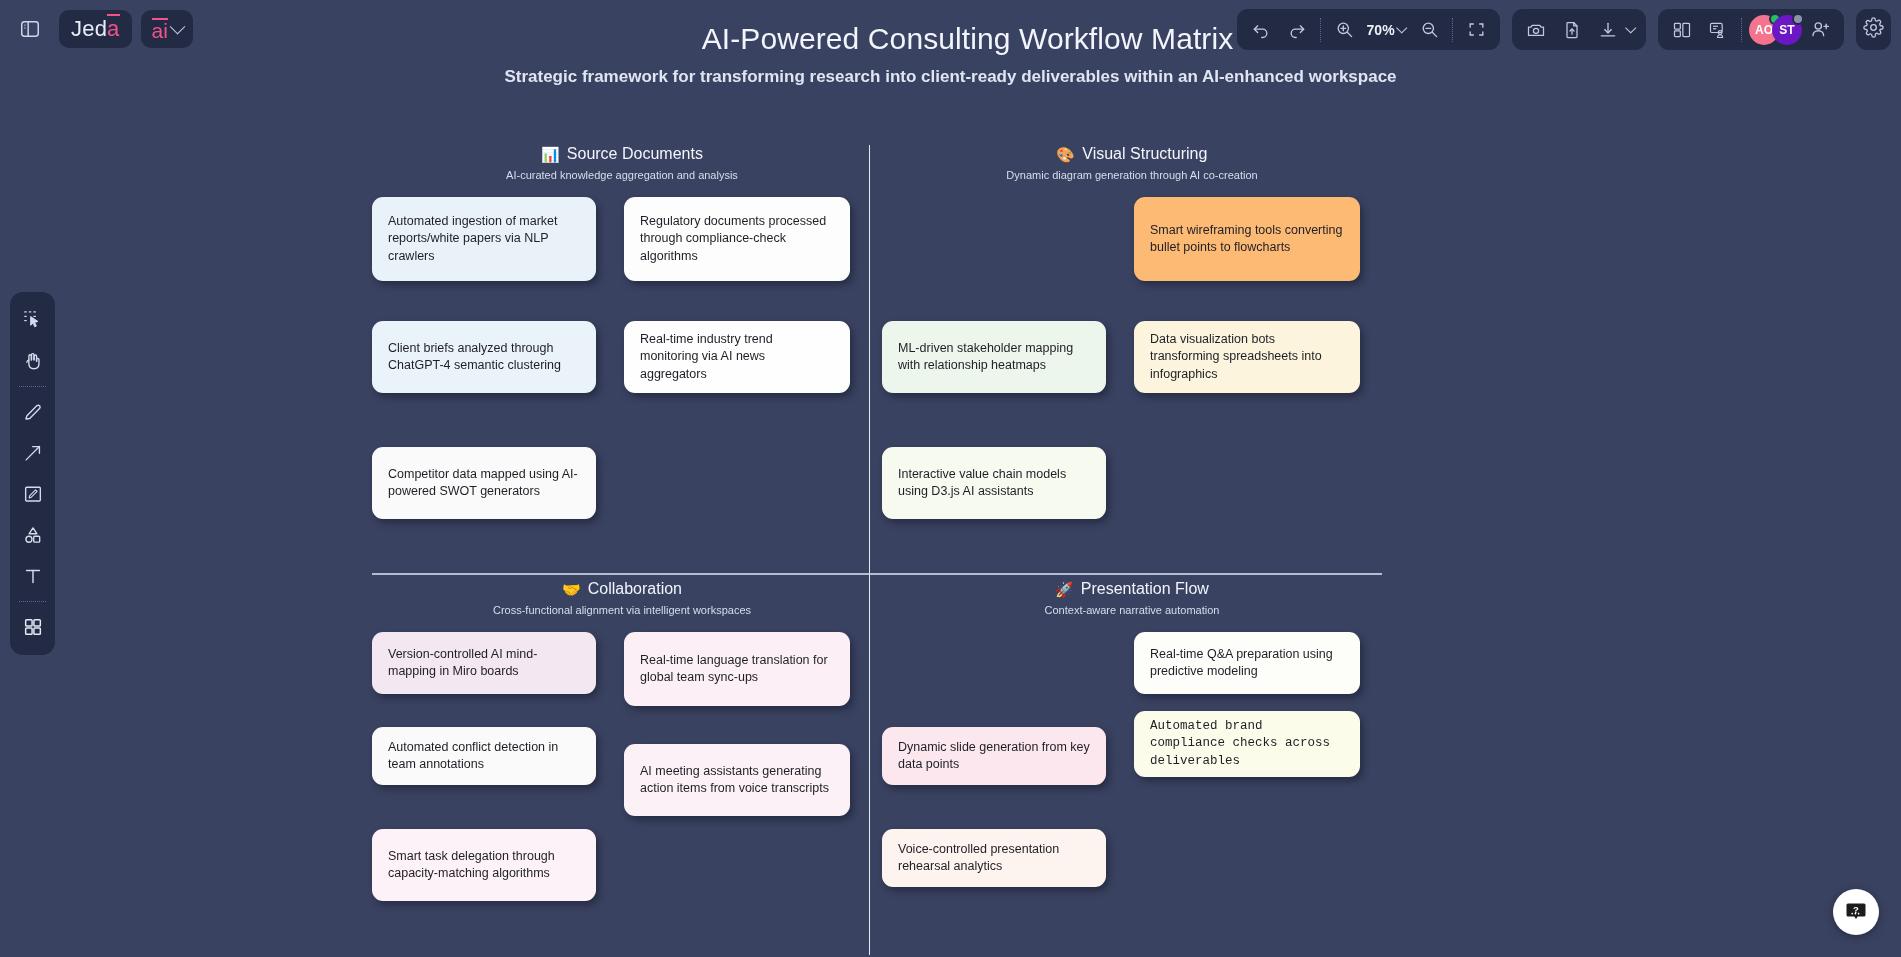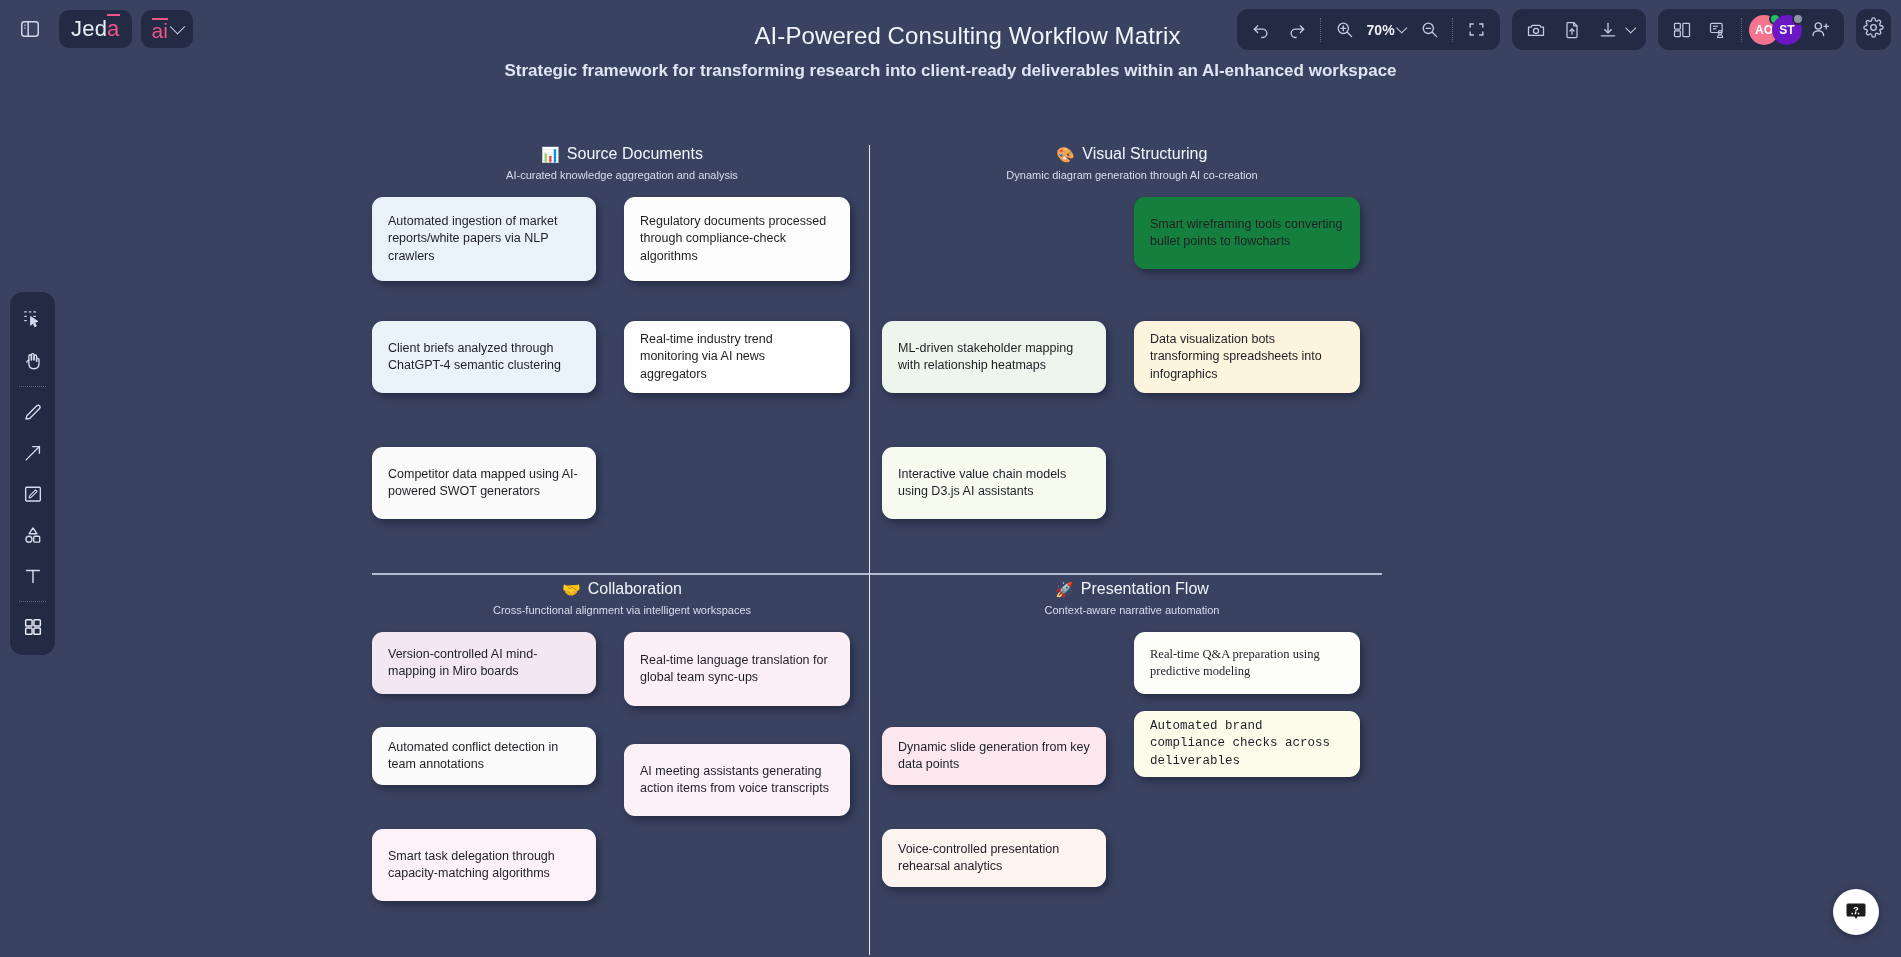--- a/index.html
+++ b/index.html
@@ -63,21 +63,21 @@
     border-bottom: 1.6px solid #c5ccdf;
     transform: rotate(45deg) translate(-2px,-2px);
   }
 
   
   .title-wrap {
     position: absolute; top: 22px; left: 0; right: 0;
     text-align: center; pointer-events: none;
   }
   .doc-title {
-    font-size: 24px; font-weight: 400; color: #f2f5fb;
+    font-size: 30px; font-weight: 400; color: #f2f5fb;
     letter-spacing: .1px;
     padding-left: 34px;
   }
   .doc-sub {
     margin-top: 11px;
     font-size: 17px; color: #dfe5f2; font-weight: 700;
   }
 
   
   .tb-right {
@@ -442,21 +442,21 @@
       </div>
     <div class="quad q-tr" id="q1">
         <div class="qhead">
           <div class="qtitle">
             <span class="qemoji">🎨</span>
             <span>Visual Structuring</span>
           </div>
           <div class="qsub">Dynamic diagram generation through AI co-creation</div>
         </div>
         <div class="notes">
-          <div class="note col-r" style="top: 0px; height: 72px; background: #15803d;">
+          <div class="note col-r" style="top: 0px; height: 84px; background: #fdba74;">
             <span>Smart wireframing tools converting bullet points to flowcharts</span>
           </div>
           <div class="note col-l" style="top: 124px; height: 72px; background: rgb(237, 246, 236);">
             <span>ML-driven stakeholder mapping with relationship heatmaps</span>
           </div>
           <div class="note col-r" style="top: 124px; height: 72px; background: rgb(252, 244, 221);">
             <span>Data visualization bots transforming spreadsheets into infographics</span>
           </div>
           <div class="note col-l" style="top: 250px; height: 72px; background: rgb(246, 250, 239);">
             <span>Interactive value chain models using D3.js AI assistants</span>
@@ -491,21 +491,21 @@
       </div>
     <div class="quad q-br" id="q3">
         <div class="qhead">
           <div class="qtitle">
             <span class="qemoji">🚀</span>
             <span>Presentation Flow</span>
           </div>
           <div class="qsub">Context-aware narrative automation</div>
         </div>
         <div class="notes">
-          <div class="note col-r" style="top: 0px; height: 62px; background: rgb(253, 253, 250); font-family: Liberation Serif, serif;">
+          <div class="note col-r" style="top: 0px; height: 62px; background: rgb(253, 253, 250);">
             <span>Real-time Q&amp;A preparation using predictive modeling</span>
           </div>
           <div class="note col-l" style="top: 95px; height: 58px; background: rgb(252, 231, 238);">
             <span>Dynamic slide generation from key data points</span>
           </div>
           <div class="note col-r" style="top: 79px; height: 66px; background: rgb(252, 252, 234); font-family: Liberation Mono, monospace;">
             <span>Automated brand compliance checks across deliverables</span>
           </div>
           <div class="note col-l" style="top: 197px; height: 58px; background: rgb(253, 243, 239);">
             <span>Voice-controlled presentation rehearsal analytics</span>

